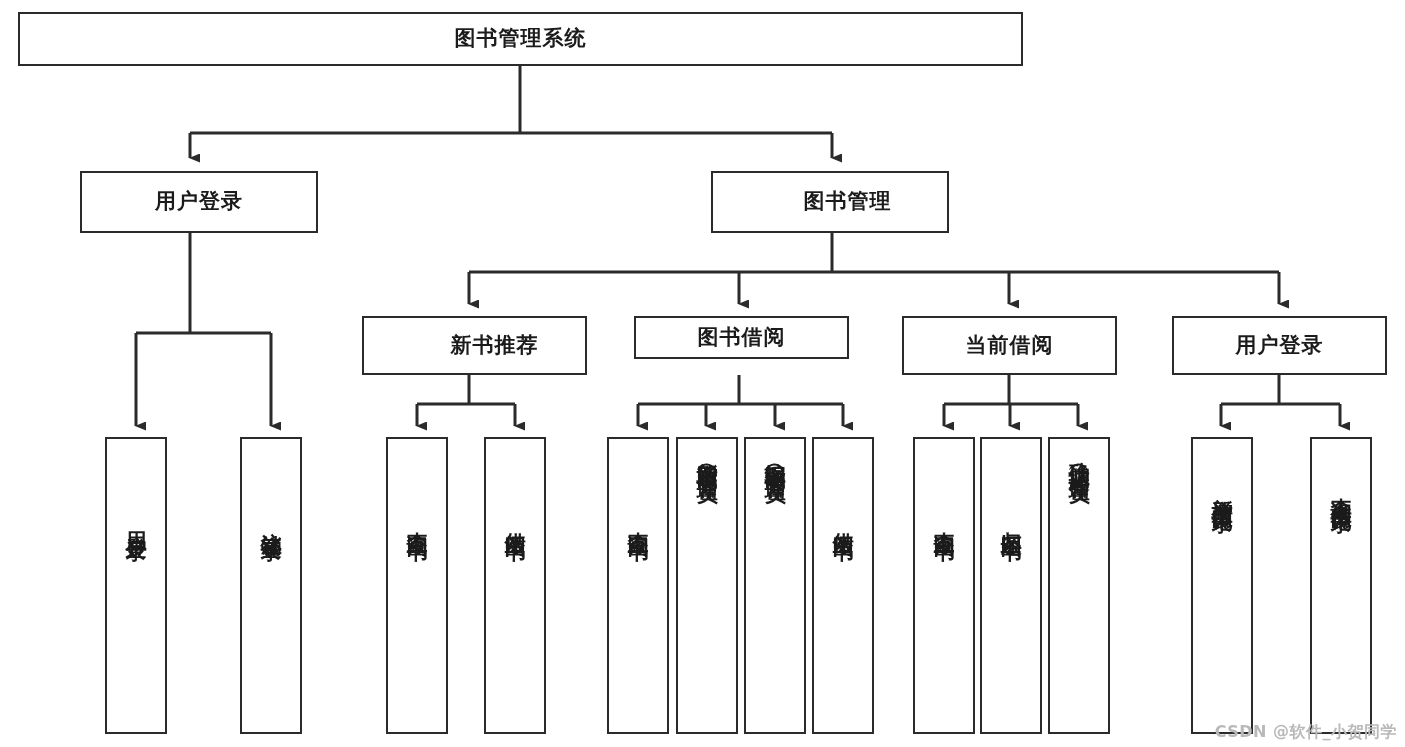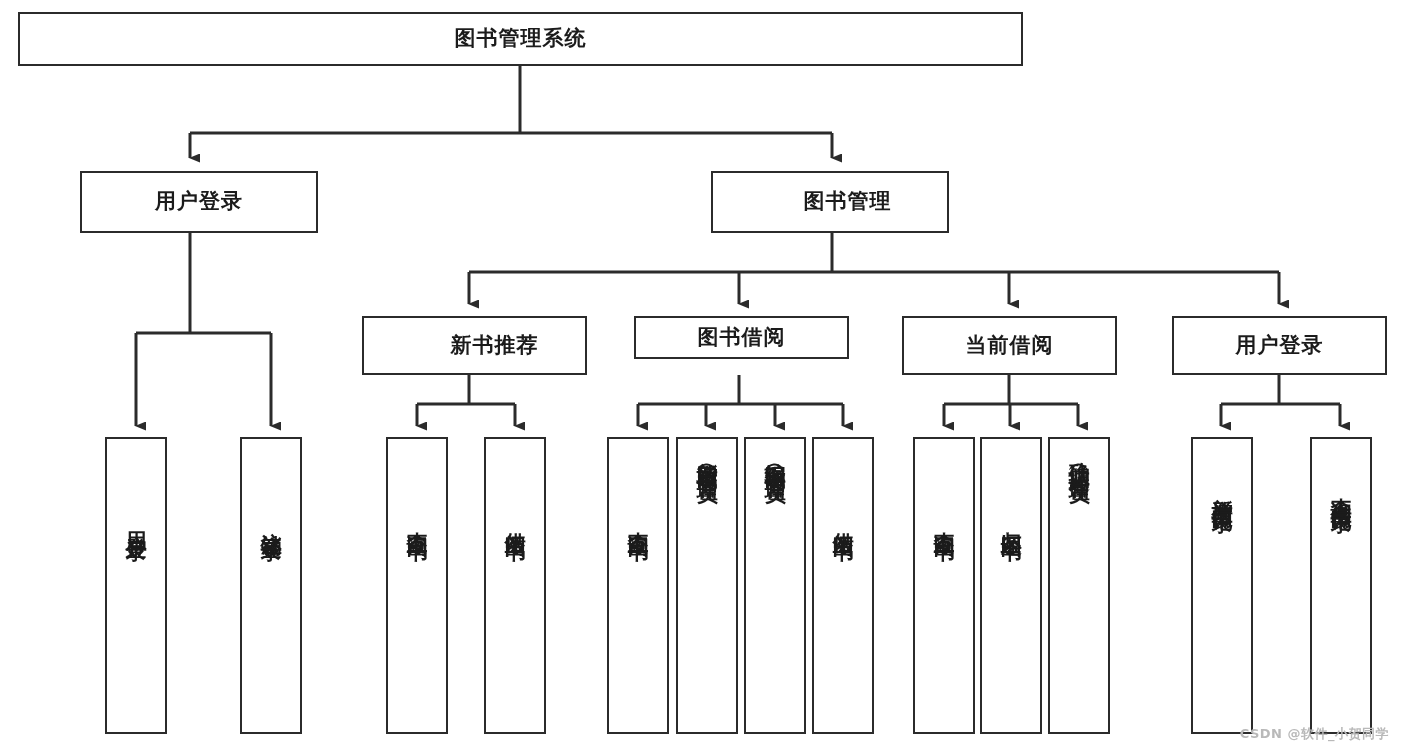--- a/index.html
+++ b/index.html
@@ -53,23 +53,23 @@
     writing-mode: vertical-rl;
     text-orientation: upright;
     font-size: 21px;
     color: #1b1b1b;
     line-height: 1.25;
     letter-spacing: 3px;
     white-space: nowrap;
   }
   #watermark {
     position: absolute;
-    right: 16px;
+    right: 8px;
     bottom: 4px;
-    font-size: 13px;
+    font-size: 16px;
     color: #b9b9b9;
     letter-spacing: 0.5px;
     white-space: nowrap;
     pointer-events: none;
   }
 </style>
 </head>
 <body>
 
 <div id="diagram-root">

